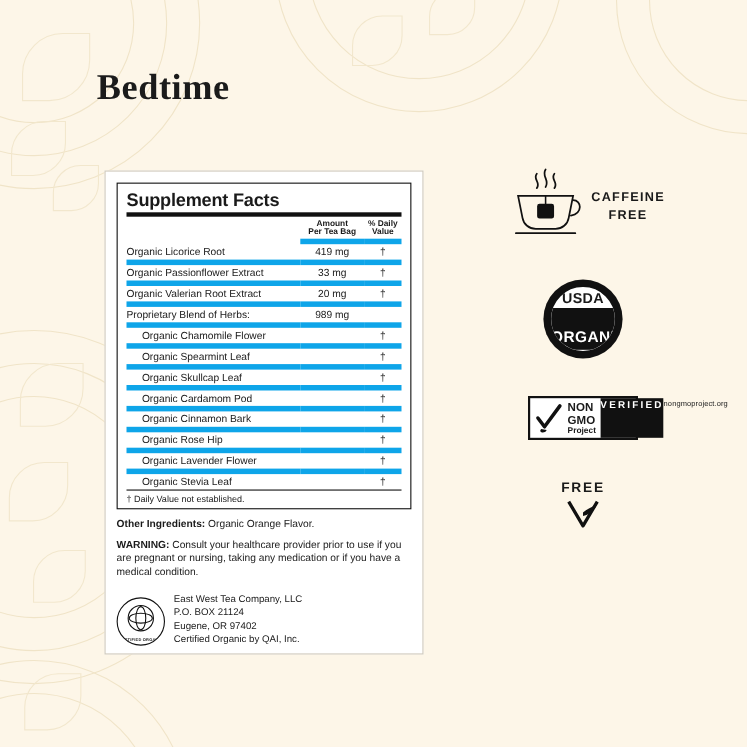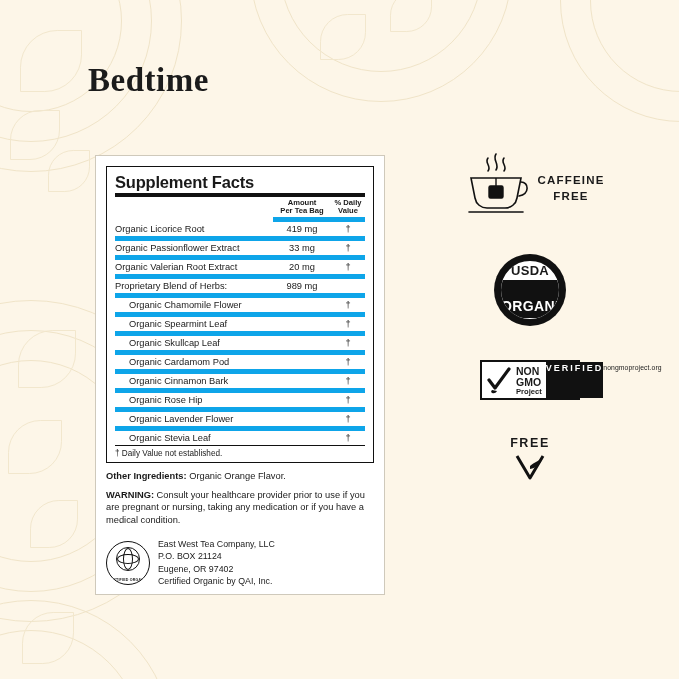--- a/index.html
+++ b/index.html
@@ -112,21 +112,21 @@
   .warning {
     font-size: 9.3px;
     margin-top: 7px;
     line-height: 1.32;
   }
   .warning b { font-weight: bold; }
 
   .addr-block {
     margin-top: 12px;
     display: flex;
-    align-items: center;
+    align-items: flex-end;
     gap: 8px;
   }
   .addr-text {
     font-size: 8.8px;
     line-height: 1.4;
   }
 
   
   .qai {
     width: 42px; height: 42px; flex: 0 0 42px;

